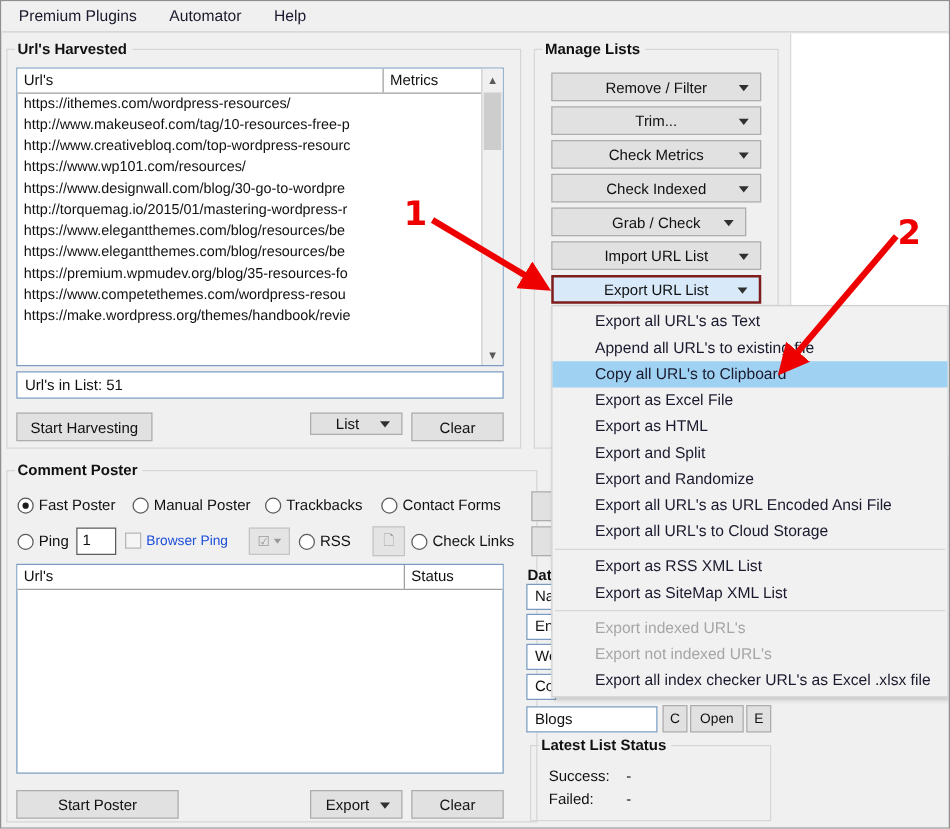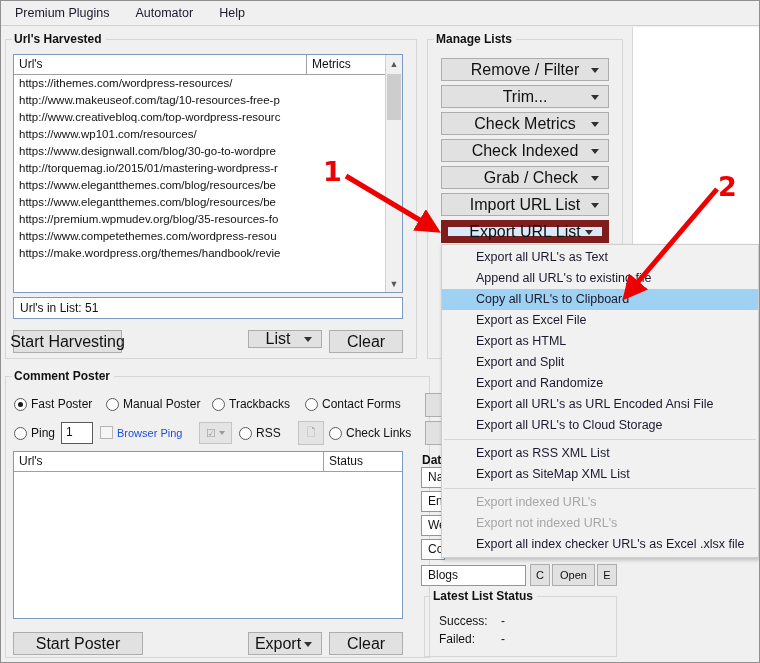--- a/index.html
+++ b/index.html
@@ -103,34 +103,34 @@
     padding: 3px 0 0 6px;
     white-space: nowrap; overflow: hidden;
   }
 
   
   .btn {
     position: absolute;
     background: #e1e1e1;
     border: 1px solid #adadad;
     display: flex; align-items: center; justify-content: center;
-    font-size: 16px; color: #111;
+    font-size: 12px; color: #111;
     cursor: default; white-space: nowrap;
   }
   .btn.split { justify-content: center; }
   .btn .bcar {
     position: absolute; right: 9px; top: 50%;
     width: 0; height: 0; margin-top: -2px;
     border-left: 4px solid transparent;
     border-right: 4px solid transparent;
     border-top: 5px solid #303030;
   }
   .btn.sel {
     background: #d8eaf9;
-    border: 7px solid #7f1d1d;
+    border: 2px solid #7f1d1d;
   }
   .btn.tiny { font-size: 11px; }
 
   
   .radio { position: absolute; display: flex; align-items: flex-end; white-space: nowrap; }
   .radio .dot {
     width: 13px; height: 13px; border-radius: 50%;
     border: 1px solid #5a5a5a; background: #fff;
     margin-right: 4px; position: relative; flex: none;
   }
@@ -269,21 +269,21 @@
     <span class="bcar"></span>
   </div>
   <div class="btn split" style="left:440px; top:111px; width:168px; height:23px;">
     <span>Check Metrics</span>
     <span class="bcar"></span>
   </div>
   <div class="btn split" style="left:440px; top:138px; width:168px; height:23px;">
     <span>Check Indexed</span>
     <span class="bcar"></span>
   </div>
-  <div class="btn split" style="left:440px; top:165px; width:168px; height:23px;padding-left:12px;">
+  <div class="btn split" style="left:440px; top:165px; width:156px; height:23px;padding-left:12px;">
     <span>Grab / Check</span>
     <span class="bcar"></span>
   </div>
   <div class="btn split" style="left:440px; top:192px; width:168px; height:23px;">
     <span>Import URL List</span>
     <span class="bcar"></span>
   </div>
   <div class="btn split sel" style="left:440px; top:219px; width:168px; height:23px;">
     <span>Export URL List</span>
     <span class="bcar"></span>

